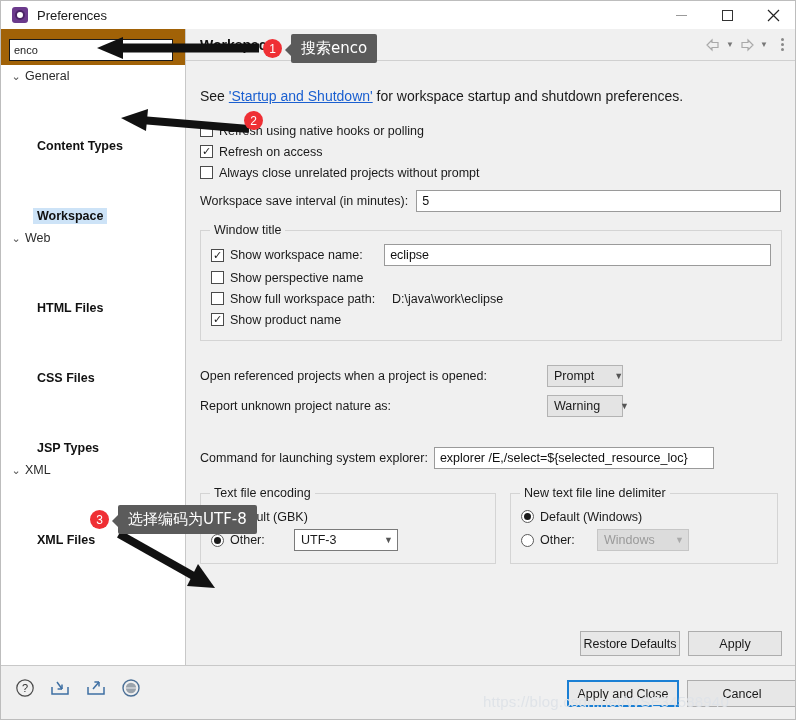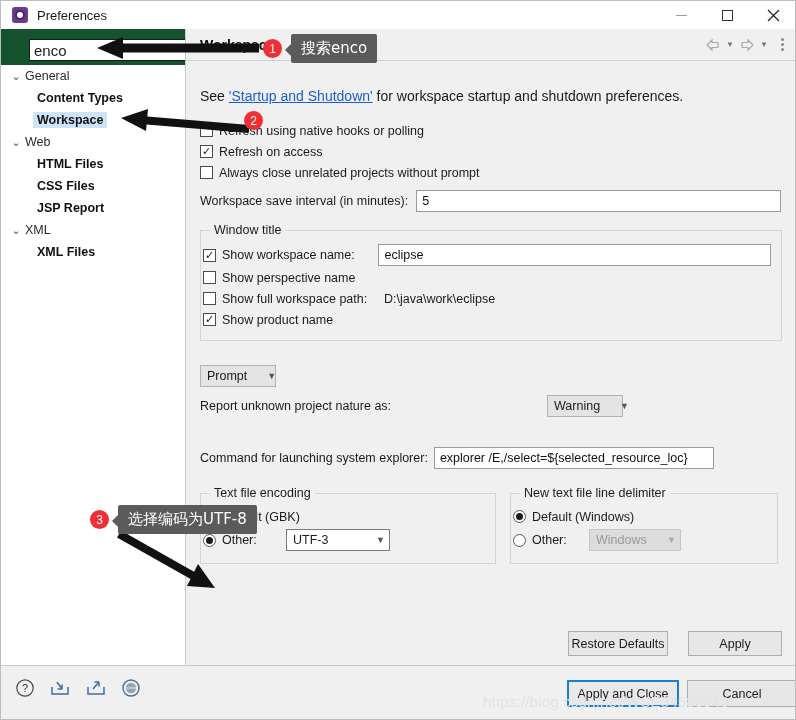--- a/index.html
+++ b/index.html
@@ -6,21 +6,21 @@
   html, body {
     margin: 0; padding: 0;
     width: 796px; height: 720px;
     background: #ffffff;
     font-family: "Liberation Sans", sans-serif;
     overflow: hidden;
   }
   #app {
     position: relative;
     width: 796px; height: 720px;
-    background: #14532d;
+    background: #a16207;
     border: 1px solid #bdbdbd;
     overflow: hidden;
   }
 
   
   .titlebar {
     position: absolute; left: 0; top: 0;
     width: 796px; height: 28px;
     background: #ffffff;
     display: flex; align-items: center;
@@ -56,39 +56,38 @@
   
   .search-wrap {
     position: absolute; left: 8px; top: 38px;
     width: 164px; height: 22px;
   }
   .search-input {
     width: 164px; height: 22px;
     border: 1px solid #1a1a1a;
     background: #ffffff;
     font-family: "Liberation Sans", sans-serif;
-    font-size: 15px; color: #1a1a1a;
+    font-size: 11px; color: #1a1a1a;
     padding: 0 4px;
     outline: none;
-    margin-left: 20px;
   }
 
   
   .sidebar {
     position: absolute; left: 0; top: 64px;
     width: 184px; height: 600px;
     background: #ffffff;
   }
   .tree-row {
     height: 22px; display: flex; align-items: center;
     font-size: 12.5px; color: #111;
     padding-left: 8px;
   }
   .tree-row.parent { font-weight: normal; color: #2b2b2b; }
-  .tree-row.child { font-weight: bold; padding-left: 36px; color: #111; }
+  .tree-row.child { font-weight: bold; padding-left: 36px; color: #111; margin-top: 48px; }
   .tree-row .caret {
     width: 14px; display: inline-block; text-align: center;
     font-size: 11px; color: #555; margin-right: 2px;
   }
   .tree-label.selected {
     background: #cde3f7; padding: 1px 4px; margin-left: -4px;
   }
 
   .vdivider {
     position: absolute; left: 184px; top: 28px;
@@ -165,21 +164,21 @@
   .txtbox {
     border: 1px solid #9a9a9a; background: #ffffff;
     height: 22px; font-size: 12.5px; color: #111;
     padding: 0 5px; display: flex; align-items: center;
     font-family: "Liberation Sans", sans-serif;
   }
 
   .group {
     position: relative;
     border: 1px solid #d4d4d4;
-    margin-top: 14px; padding: 12px 10px 10px 2px;
+    margin-top: 14px; padding: 12px 10px 10px 10px;
   }
   .group-title {
     position: absolute; top: -8px; left: 9px;
     background: #f0f0f0; padding: 0 4px;
     font-size: 12.5px; color: #1a1a1a;
   }
 
   .combo {
     height: 22px; border: 1px solid #b3b3b3; background: #e4e4e4;
     display: inline-flex; align-items: center; justify-content: space-between;
@@ -187,21 +186,21 @@
   }
   .combo.white { background: #ffffff; border: 1px solid #7a7a7a; }
   .combo.disabled { background: #dcdcdc; border: 1px solid #c6c6c6; color: #9a9a9a; }
   .combo .cv { white-space: nowrap; }
   .combo .ca { font-size: 9px; color: #555; }
   .combo.disabled .ca { color: #aaa; }
 
   
   .btnbar {
     position: absolute; right: 14px; top: 602px;
-    display: flex; gap: 20px; padding-left: 28px;
+    display: flex; gap: 8px; padding-left: 28px;
   }
   .btn {
     min-width: 100px; height: 25px;
     border: 1px solid #adadad; background: #e7e7e7;
     font-size: 12.5px; color: #1a1a1a;
     display: flex; align-items: center; justify-content: center;
   }
   .hdivider {
     position: absolute; left: 0; top: 664px;
     width: 796px; height: 1px; background: #c8c8c8;
@@ -298,21 +297,21 @@
       <span class="caret">⌄</span>
       <span class="tree-label">Web</span>
     </div>
     <div class="tree-row child">
       <span class="tree-label">HTML Files</span>
     </div>
     <div class="tree-row child">
       <span class="tree-label">CSS Files</span>
     </div>
     <div class="tree-row child">
-      <span class="tree-label">JSP Report</span>
+      <span class="tree-label">JSP Types</span>
     </div>
     <div class="tree-row parent">
       <span class="caret">⌄</span>
       <span class="tree-label">XML</span>
     </div>
     <div class="tree-row child">
       <span class="tree-label">XML Files</span>
     </div>
   </div>
 
@@ -386,20 +385,21 @@
           <span style="width:162px;">Show full workspace path:</span>
           <span>D:\java\work\eclipse</span>
         </div>
         <div class="chk-row">
           <span class="chk checked"></span>
           <span>Show product name</span>
         </div>
       </div>
 
       <div class="field-row" style="margin-top:24px;">
+        <span class="field-label" style="width:347px;">Open referenced projects when a project is opened:</span>
         <span class="combo" style="width:76px;">
           <span class="cv">Prompt</span>
           <span class="ca">▼</span>
         </span>
       </div>
 
       <div class="field-row" style="margin-top:8px;">
         <span class="field-label" style="width:347px;">Report unknown project nature as:</span>
         <span class="combo" style="width:76px;">
           <span class="cv">Warning</span>

